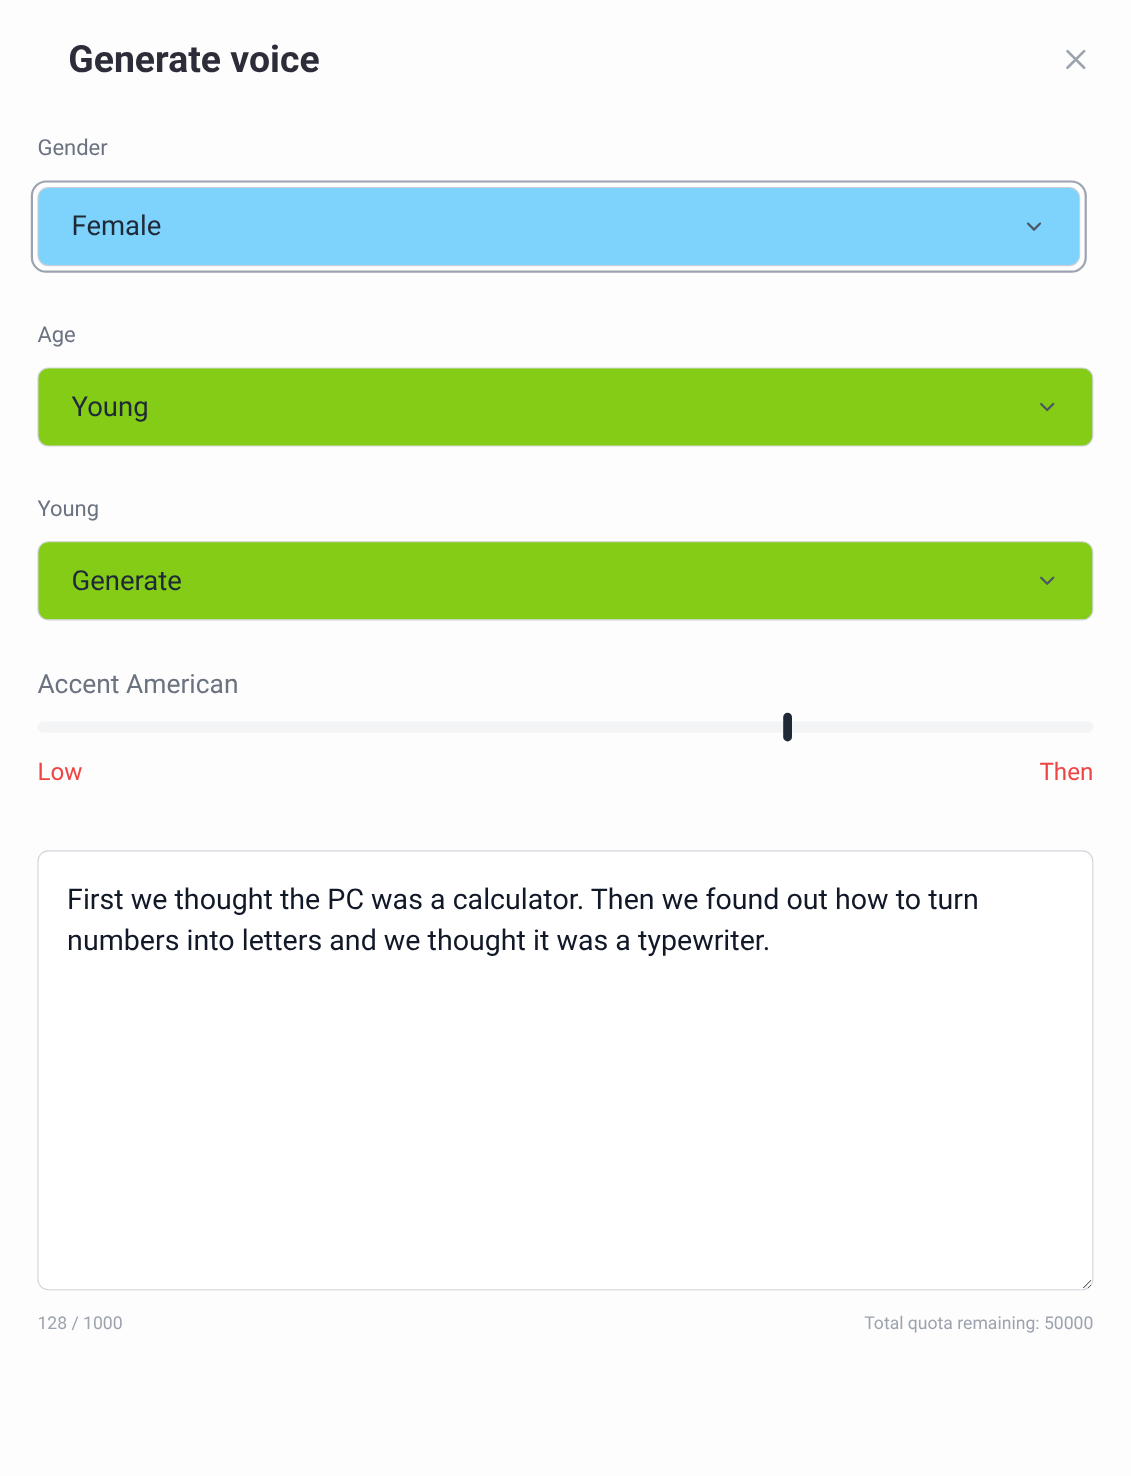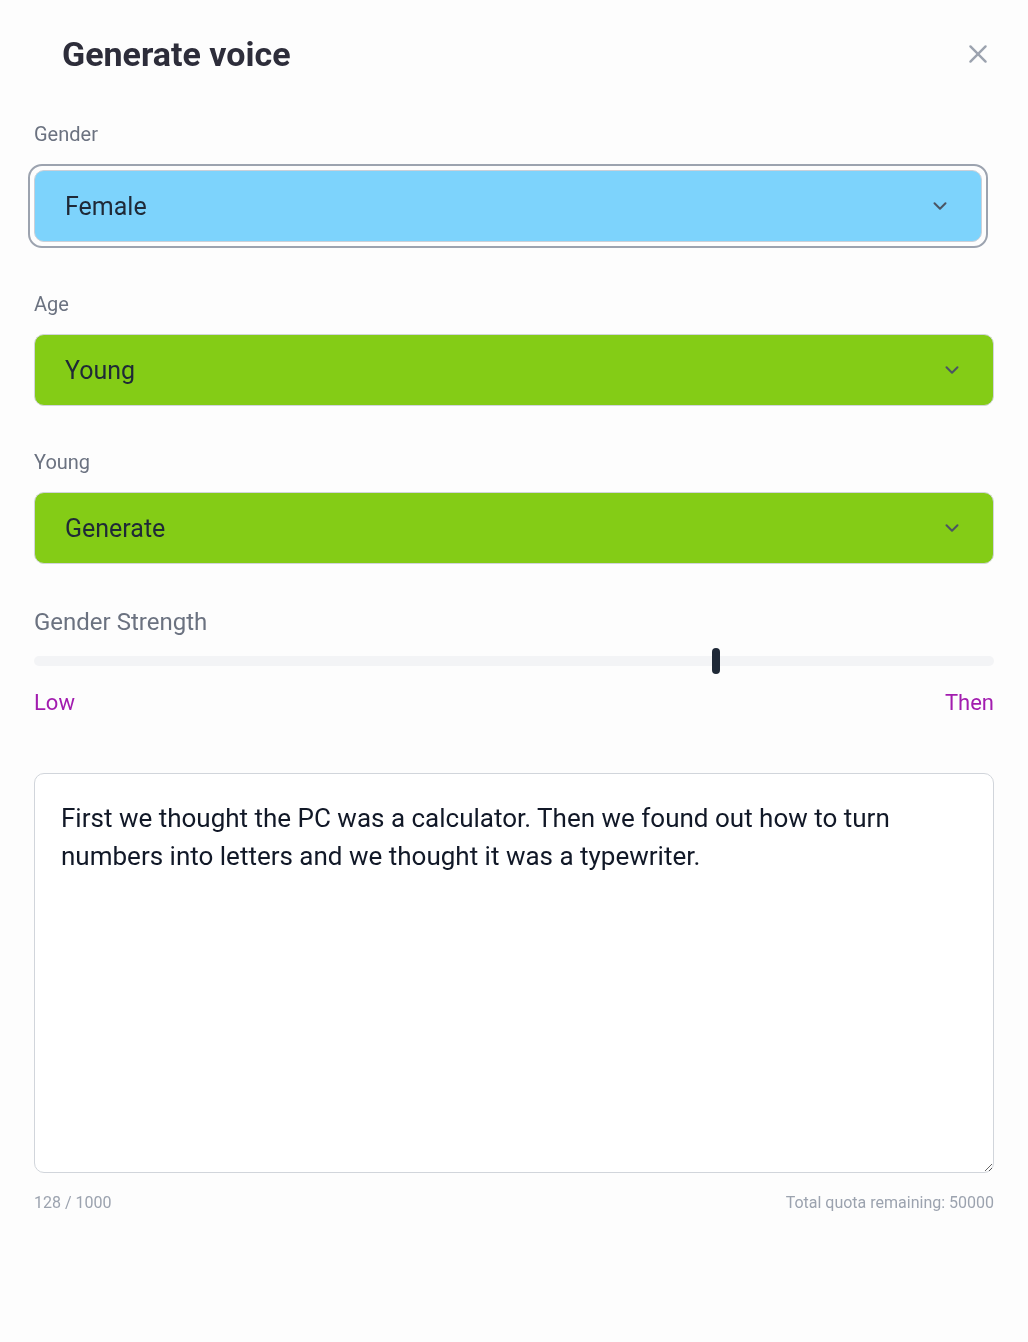--- a/index.html
+++ b/index.html
@@ -109,21 +109,21 @@
       width: 8px;
       height: 26px;
       background: #1f2937;
       border-radius: 4px;
       cursor: pointer;
     }
     .slider-labels {
       display: flex;
       justify-content: space-between;
       font-size: 22px;
-      color: #a21caf;
+      color: #ef4444;
       margin-top: 12px;
     }
     .textarea {
       width: 100%;
       height: 400px;
       border: 1px solid #d1d5db;
       border-radius: 10px;
       background: #fff;
       padding: 26px;
       font-size: 26px;
@@ -188,21 +188,21 @@
     <div class="select">
       <span>Generate</span>
       <svg class="chevron" viewBox="0 0 24 24" fill="none" stroke="currentColor" stroke-width="2.2" stroke-linecap="round" stroke-linejoin="round">
         <polyline points="6 9 12 15 18 9"></polyline>
       </svg>
     </div>
   </div>
 </div>
 
 <div class="slider-section">
-  <label class="slider-label">Gender Strength</label>
+  <label class="slider-label">Accent American</label>
   <div class="slider-track">
     <div class="slider-thumb"></div>
   </div>
   <div class="slider-labels">
     <span>Low</span>
     <span>Then</span>
   </div>
 </div>
 
 <textarea class="textarea" style="">First we thought the PC was a calculator. Then we found out how to turn numbers into letters and we thought it was a typewriter.</textarea>

